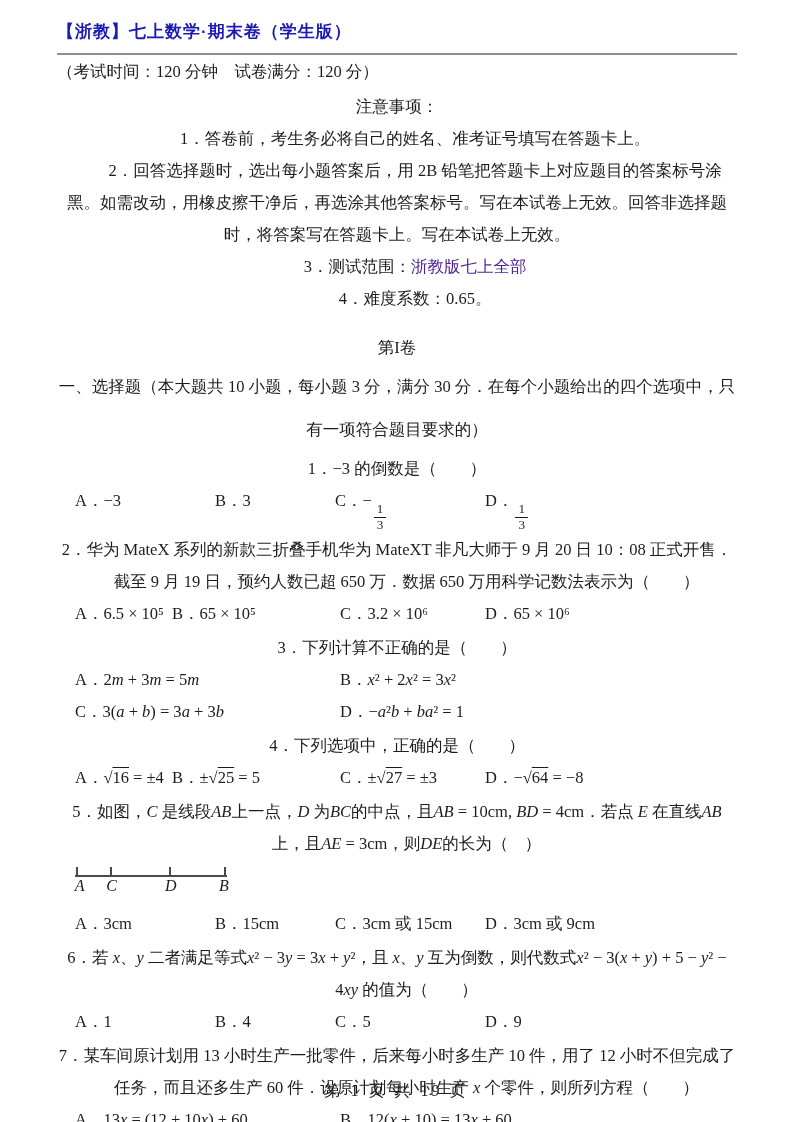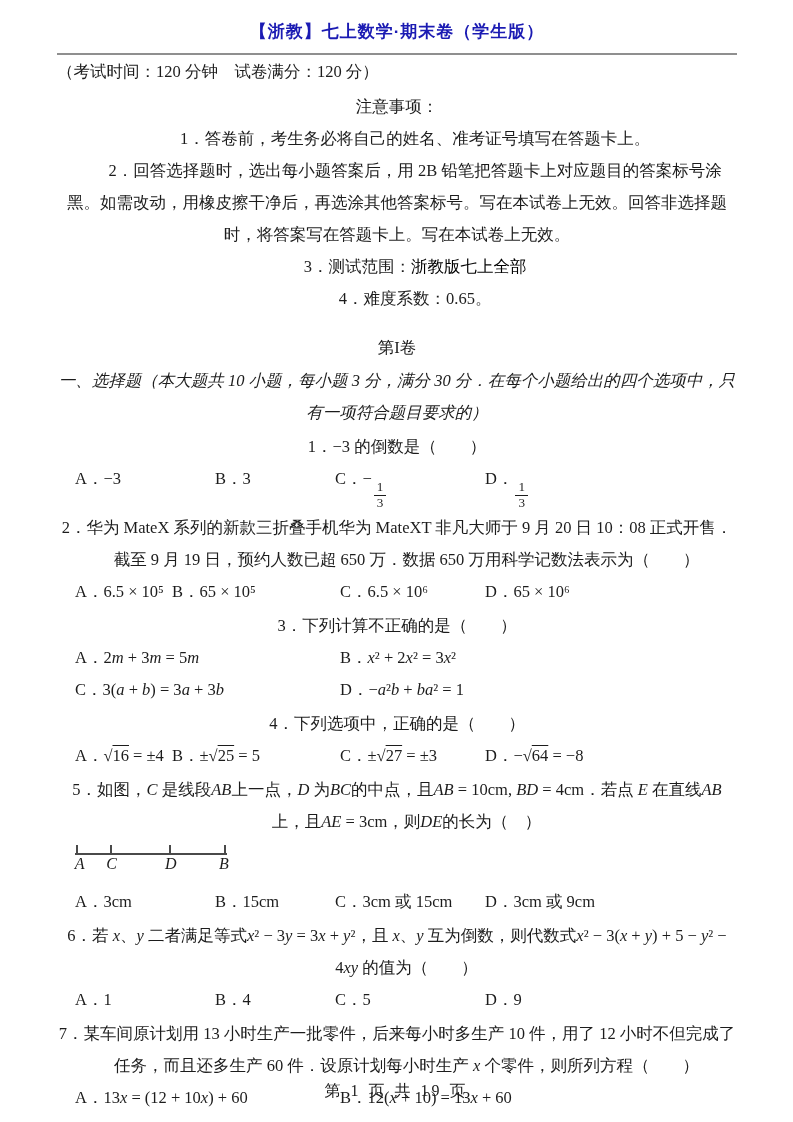--- a/index.html
+++ b/index.html
@@ -8,38 +8,37 @@
     width:793px;height:1122px;
     background:#ffffff;
     overflow:hidden;
     font-family:"Liberation Serif","DejaVu Serif",serif;
     color:#1c1c1c;
     font-size:16.5px;
   }
   .page{padding:8px 56px 0 57px;}
 
   .doc-title{
-    text-align:center;
     font-family:"Liberation Sans","DejaVu Sans",sans-serif;
     font-weight:bold;
     font-size:17px;
     color:#1b1bb3;
     margin-top:12px;
     letter-spacing:1px;
   }
   .rule{border-top:2px solid #8f8f8f;margin-top:10px;}
   .exam-info{text-align:left;line-height:30px;margin-top:2px;}
 
   p{margin:0;line-height:32px;text-align:center;}
   .notice-head{margin-top:4px;}
   .notice-item{text-indent:2.2em;}
-  .red{color:#000000;}
+  .red{color:#4c1d95;}
 
   .part-title{text-align:center;line-height:34px;margin-top:16px;}
-  .section-title{line-height:32px;font-style:italic;}
+  .section-title{line-height:43px;}
 
   .stem{padding-left:19px;text-indent:-19px;line-height:32px;margin-top:2px;}
   .opts{display:grid;padding-left:18px;line-height:32px;}
   .g4a{grid-template-columns:140px 120px 150px 1fr;}
   .g4b{grid-template-columns:97px 168px 145px 1fr;}
   .g2{grid-template-columns:265px 1fr;}
 
   i{font-style:italic;}
 
   
@@ -93,21 +92,21 @@
             <span class="fd">3</span>
           </span></span>
     </div>
   </div>
 
   <div>
     <p class="stem">2．华为 MateX 系列的新款三折叠手机华为 MateXT 非凡大师于 9 月 20 日 10：08 正式开售．截至 9 月 19 日，预约人数已超 650 万．数据 650 万用科学记数法表示为（　　）</p>
     <div class="opts g4b">
       <span>A．6.5 × 10⁵</span>
       <span>B．65 × 10⁵</span>
-      <span>C．6.5 × 10⁶</span>
+      <span>C．3.2 × 10⁶</span>
       <span>D．65 × 10⁶</span>
     </div>
   </div>
 
   <div>
     <p class="stem">3．下列计算不正确的是（　　）</p>
     <div class="opts g2">
       <span>A．2<i>m</i> + 3<i>m</i> = 5<i>m</i></span>
       <span>B．<i>x</i>² + 2<i>x</i>² = 3<i>x</i>²</span>
       <span>C．3(<i>a</i> + <i>b</i>) = 3<i>a</i> + 3<i>b</i></span>

